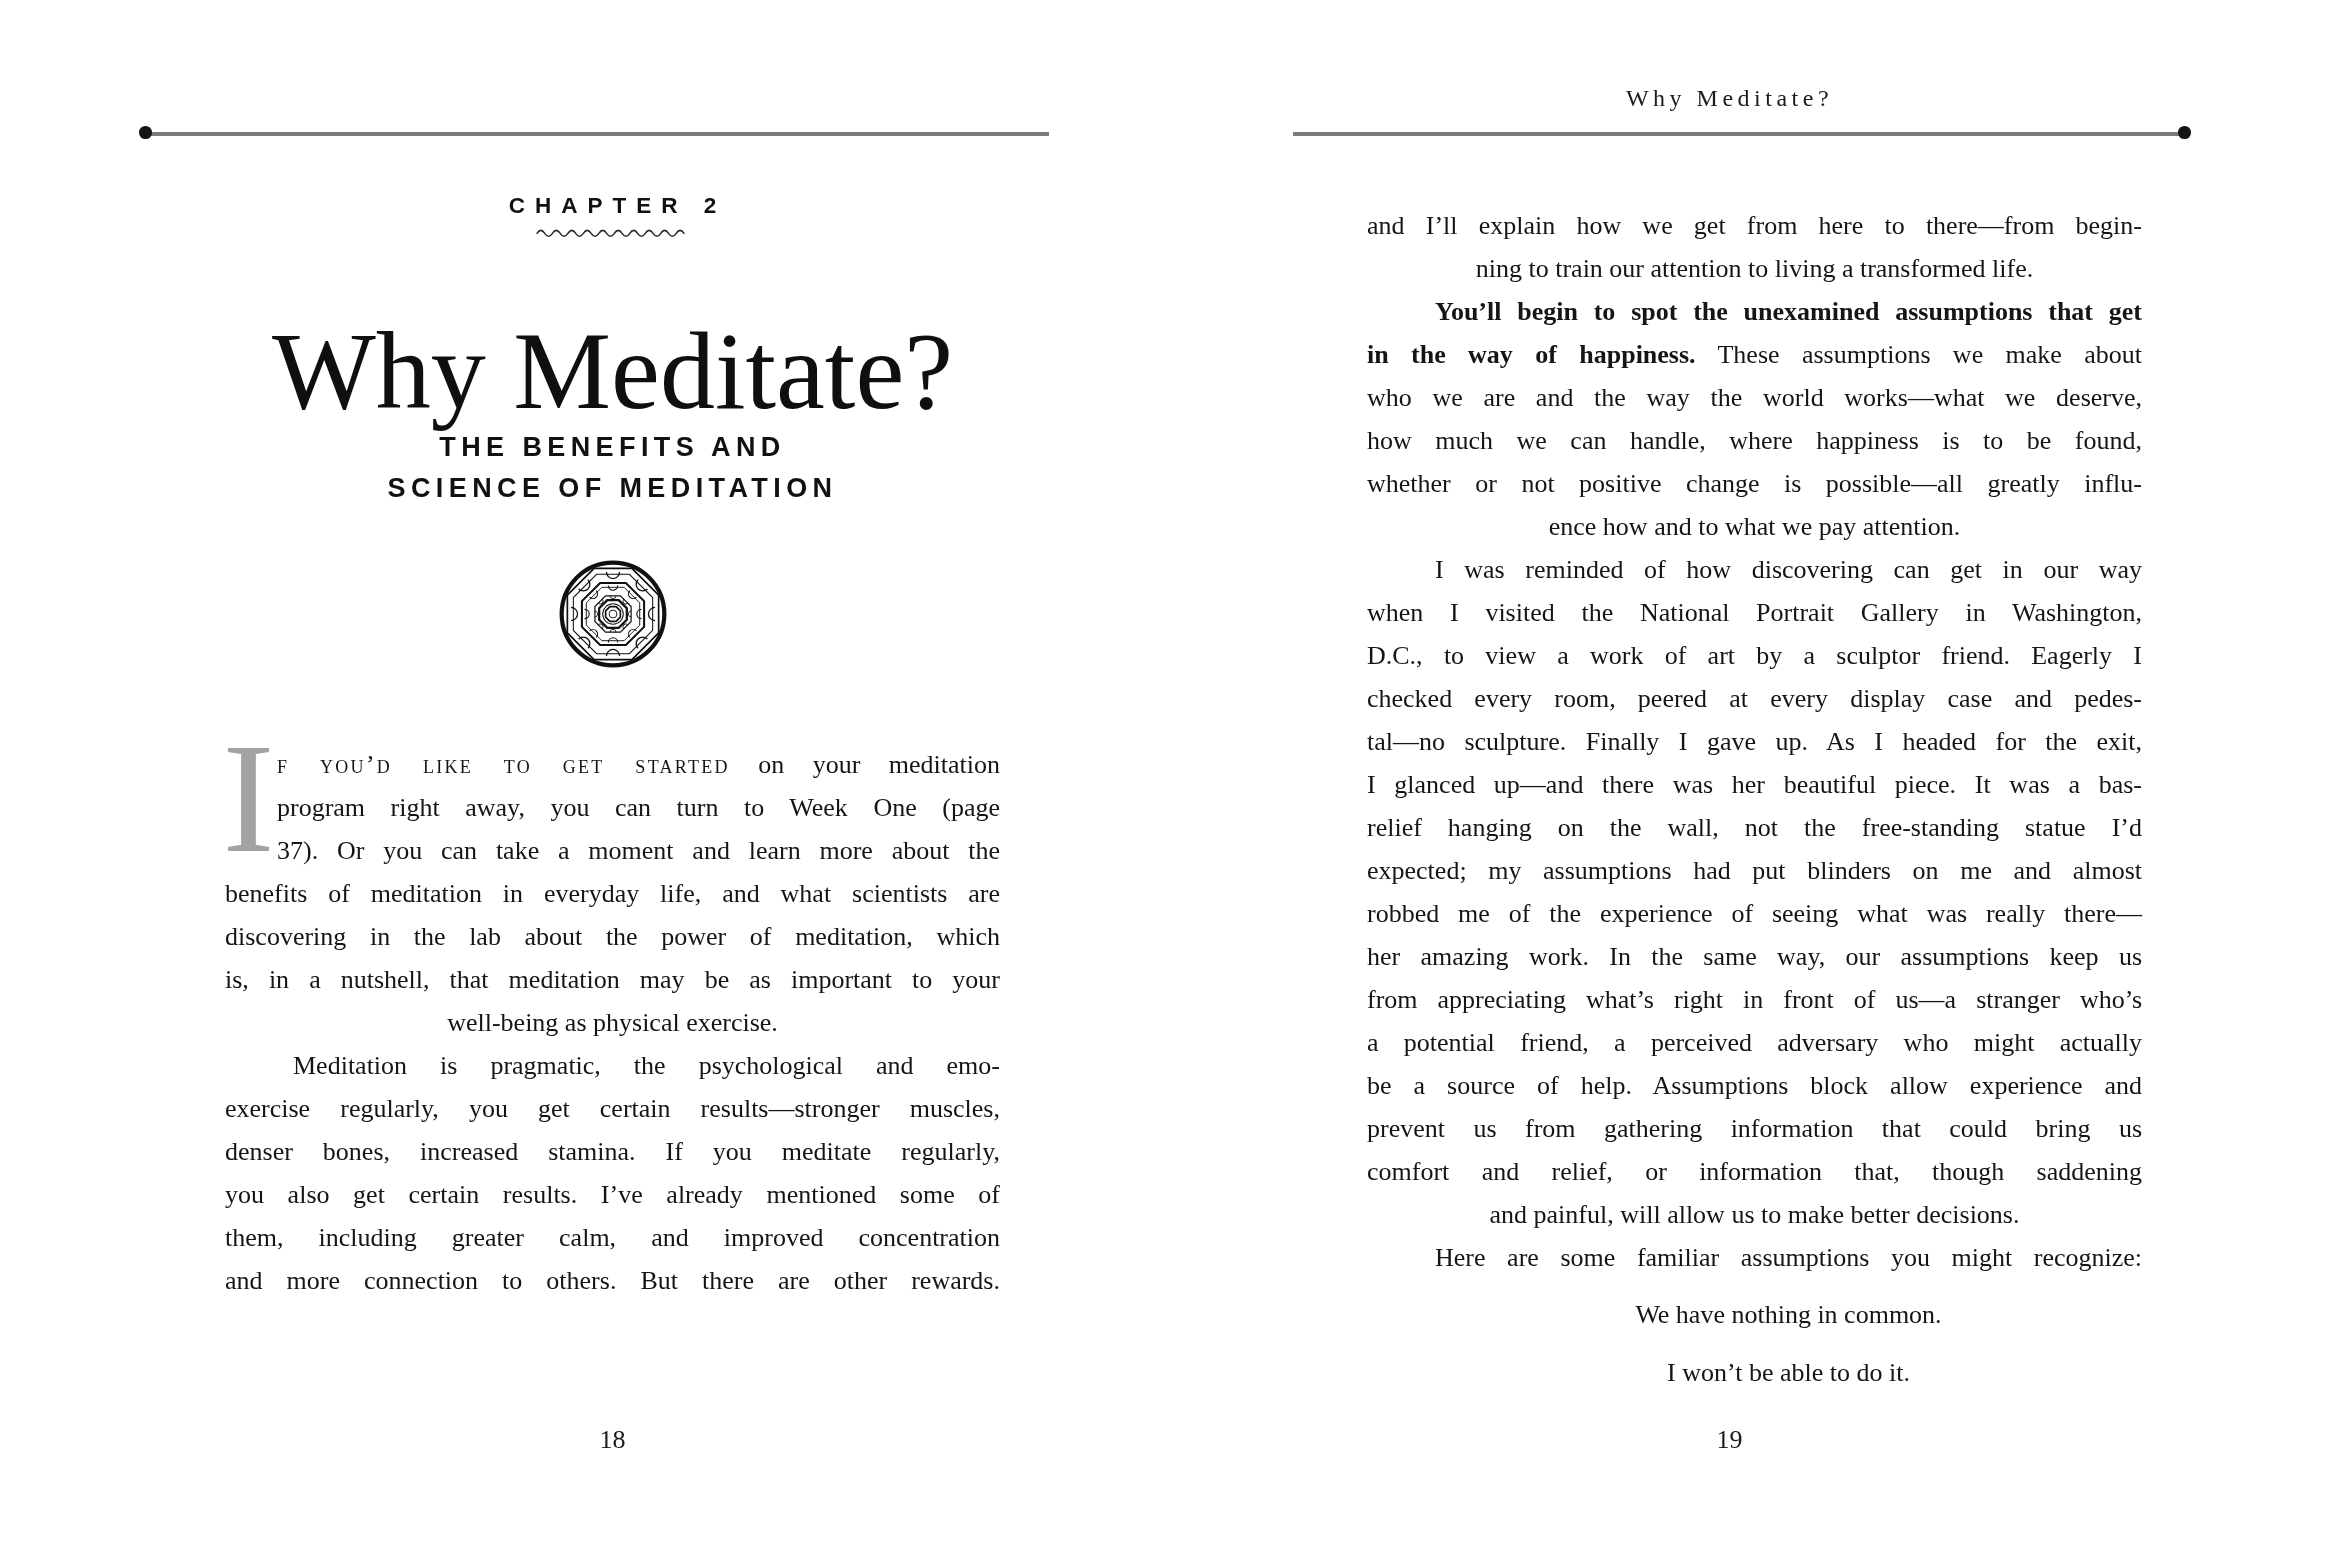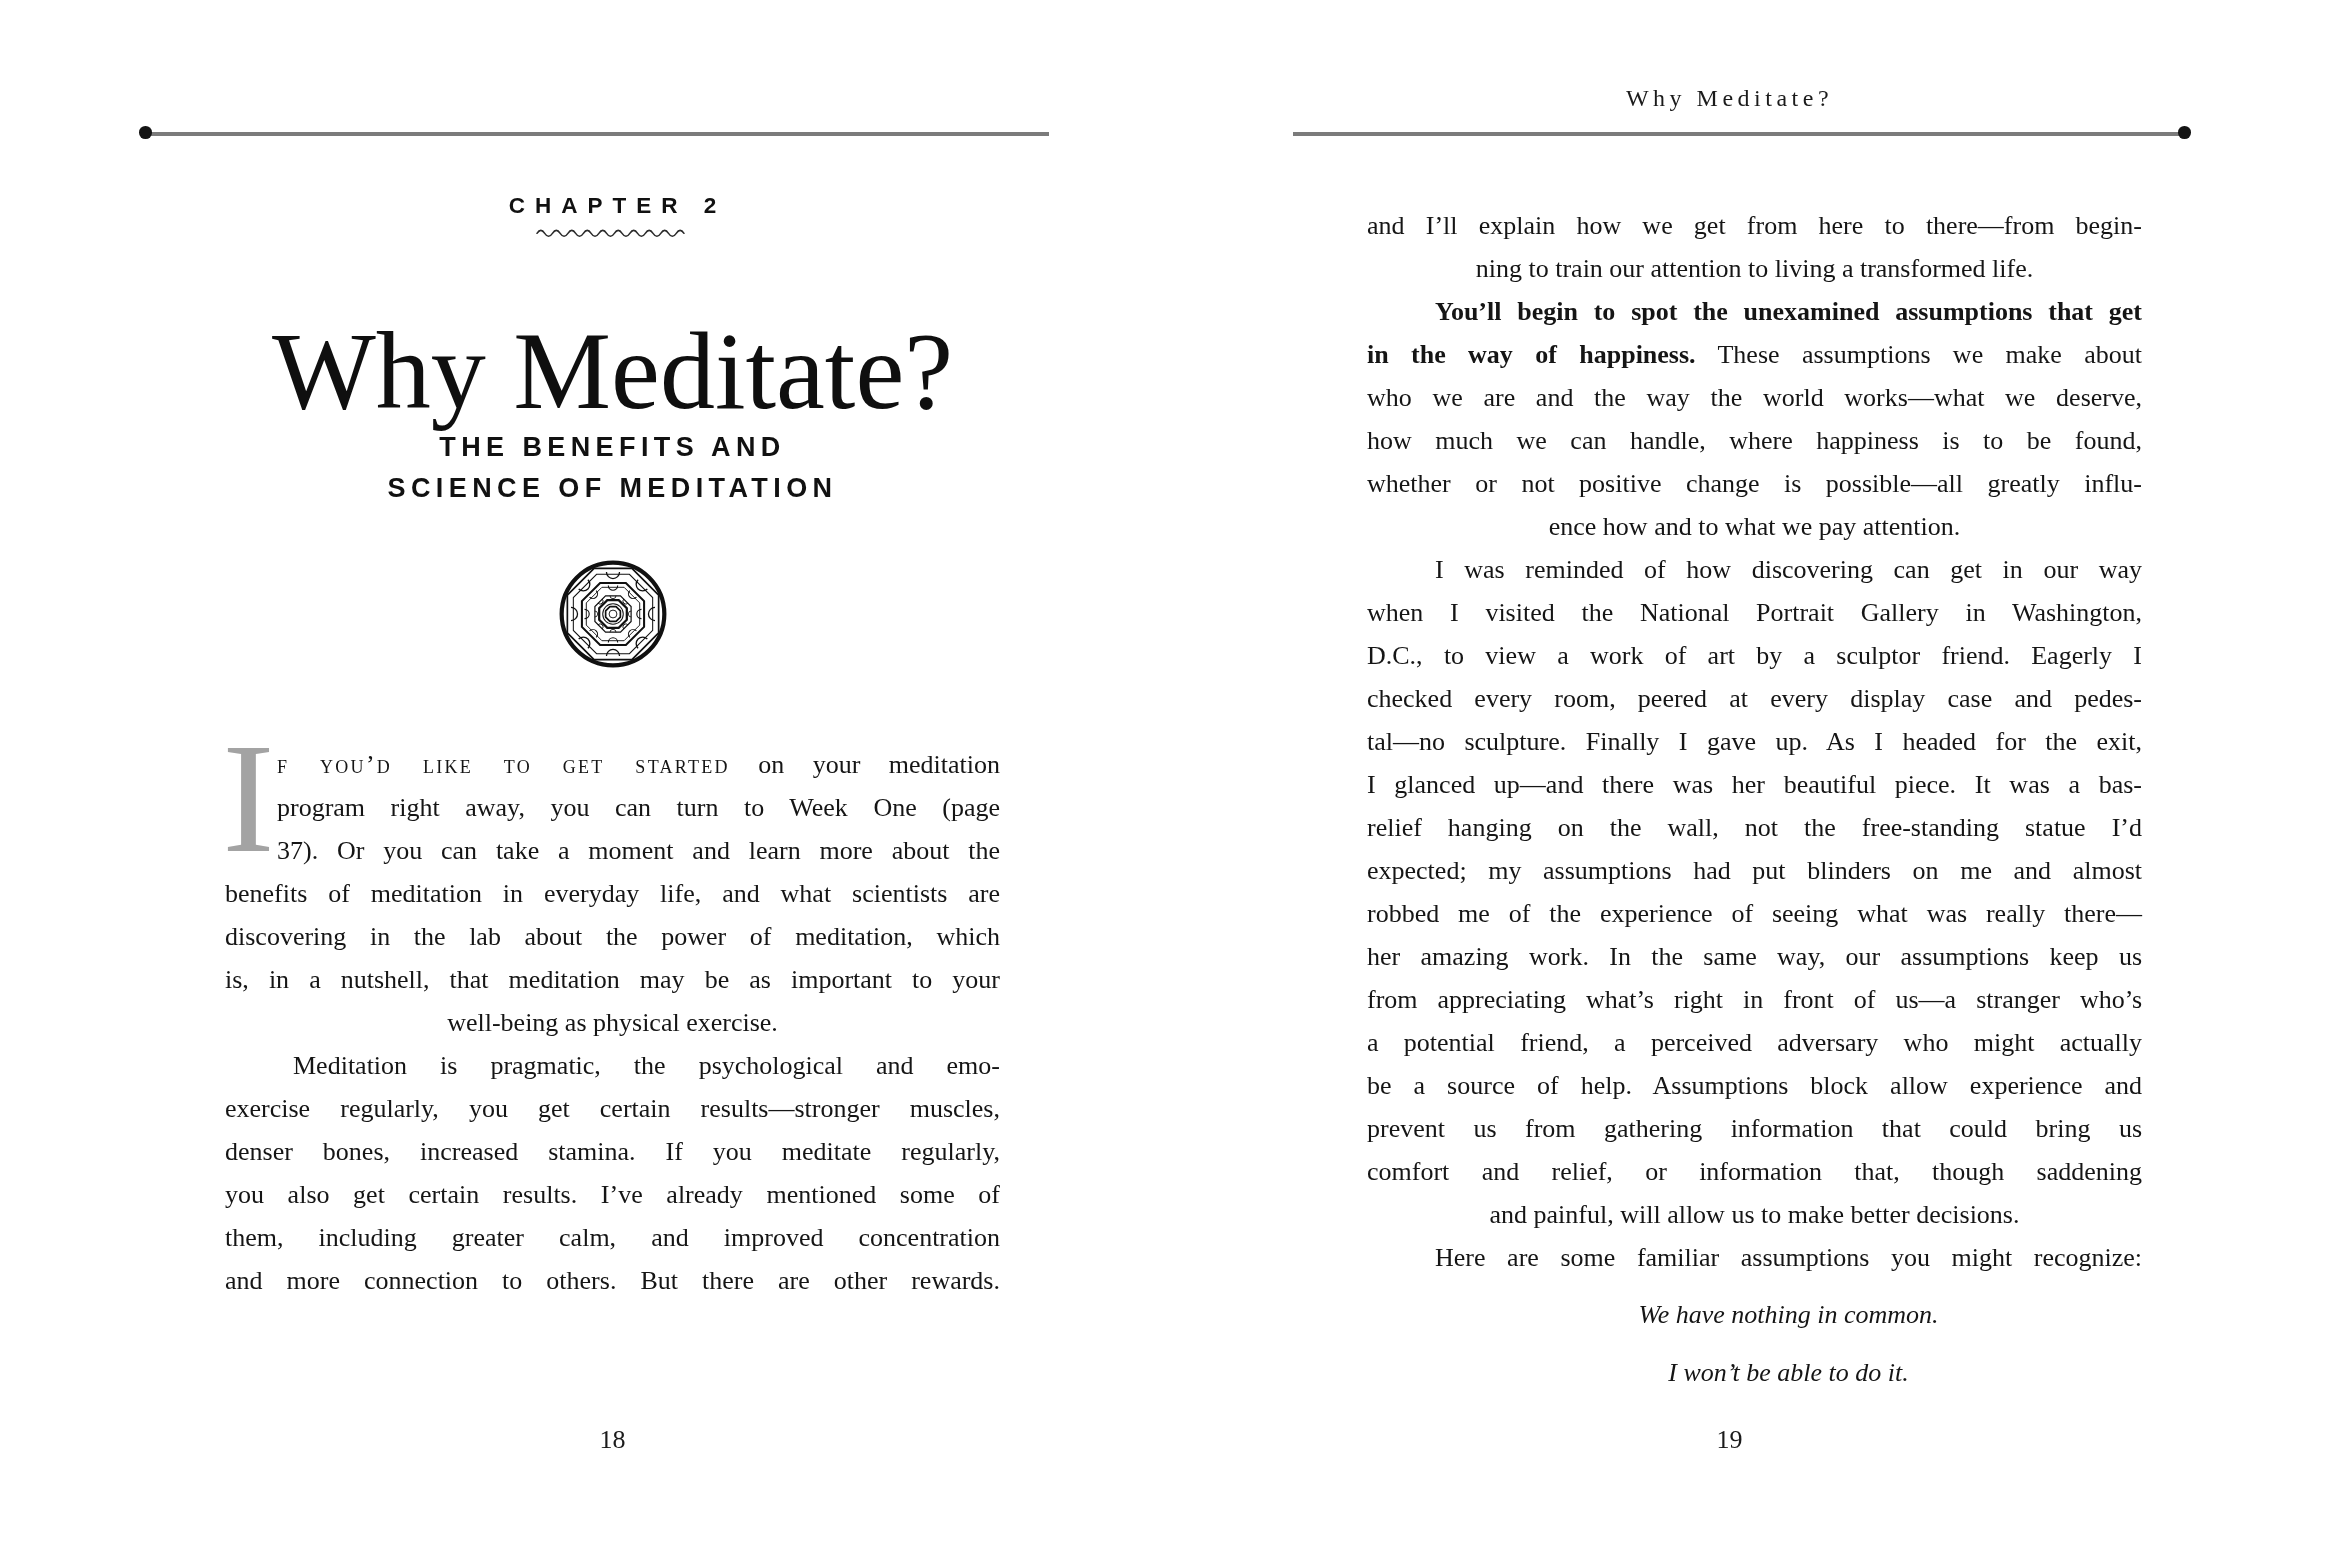--- a/index.html
+++ b/index.html
@@ -44,21 +44,21 @@
   .body-text{position:absolute; width:775px;}
   .body-left{left:225px; top:743px;}
   .body-right{left:171px; top:204px;margin-left:25px;}
   .para{position:relative;}
   .line{line-height:43px; height:43px; text-align:center; font-size:26px;}
   .line.j{text-align:justify; text-align-last:justify;}
   .para.indent .line:first-child{text-indent:68px;}
   .dc-ind{margin-left:52px;}
   .sc{font-variant:small-caps; letter-spacing:2.3px;margin-top:19px;}
   .b{font-weight:bold;}
-  .para.italic{font-style:italic;}
+  .para.italic{}
   .para.space-before{margin-top:14.4px;}
   .dropcap{
     position:absolute; left:-2.7px; top:-23.4px; font-size:157px; line-height:1;
     color:var(--dropcap); font-family:"Liberation Serif", serif;
   }
 
   .page-number{
     position:absolute; top:1425px; width:775px; text-align:center; font-size:26px; color:#1b1b1b;
   }
   .page-number-left{left:225px;}

